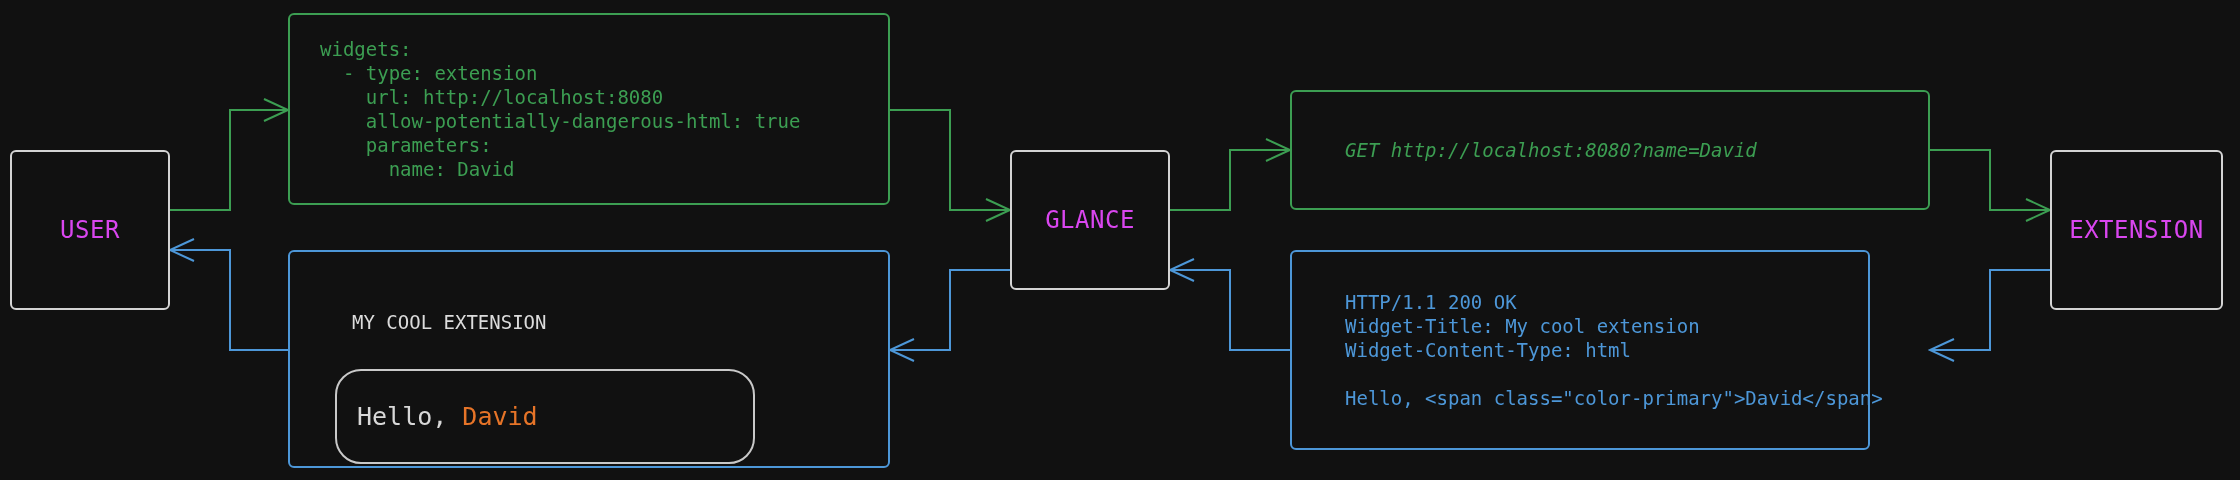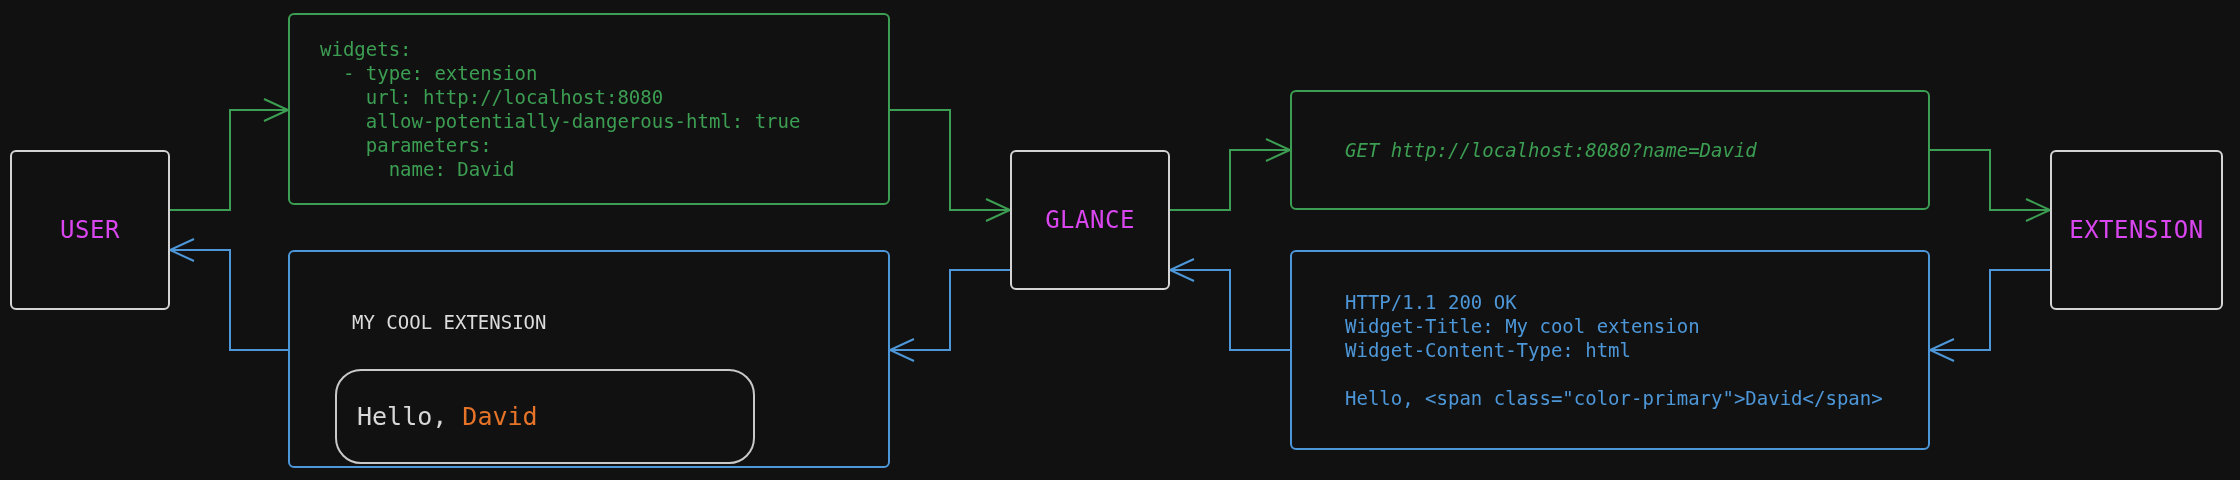--- a/index.html
+++ b/index.html
@@ -54,21 +54,21 @@
     color: var(--green);
   }
   .code.blue-text { color: var(--blue); }
 
   #config-box  { left: 288px; top: 13px;  width: 602px; height: 192px; display: flex; align-items: center; }
   #config-box  pre { padding-left: 30px; }
   #user-node   { left: 10px;   top: 150px; width: 160px; height: 160px; }
   #glance-node { left: 1010px; top: 150px; width: 160px; height: 140px; }
   #request-box { left: 1290px; top: 90px;  width: 640px; height: 120px; display: flex; align-items: center; font-style: italic; }
   #request-box pre { padding-left: 53px; }
-  #response-box{ left: 1290px; top: 250px; width: 640px; height: 200px; display: flex; align-items: center; }
+  #response-box{ left: 1290px; top: 250px; width: 580px; height: 200px; display: flex; align-items: center; }
   #response-box pre { padding-left: 53px; }
   #extension-node { left: 2050px; top: 150px; width: 173px; height: 160px; }
 
   #widget-box { left: 288px; top: 250px; width: 602px; height: 218px; }
   .widget-title {
     position: absolute;
     left: 62px;
     top: 59px;
     color: #dcdcdc;
     font-size: 19px;

